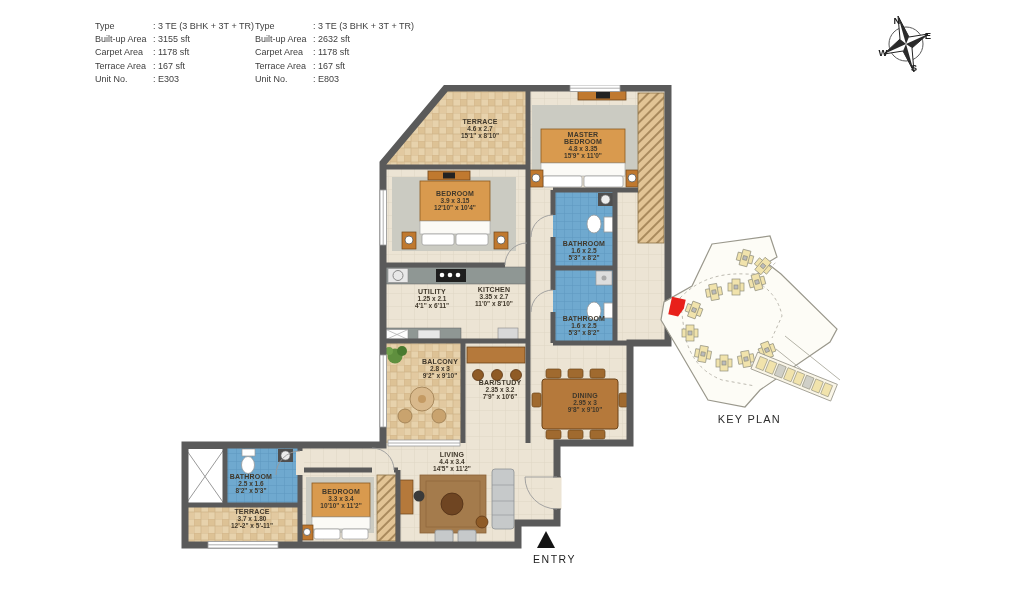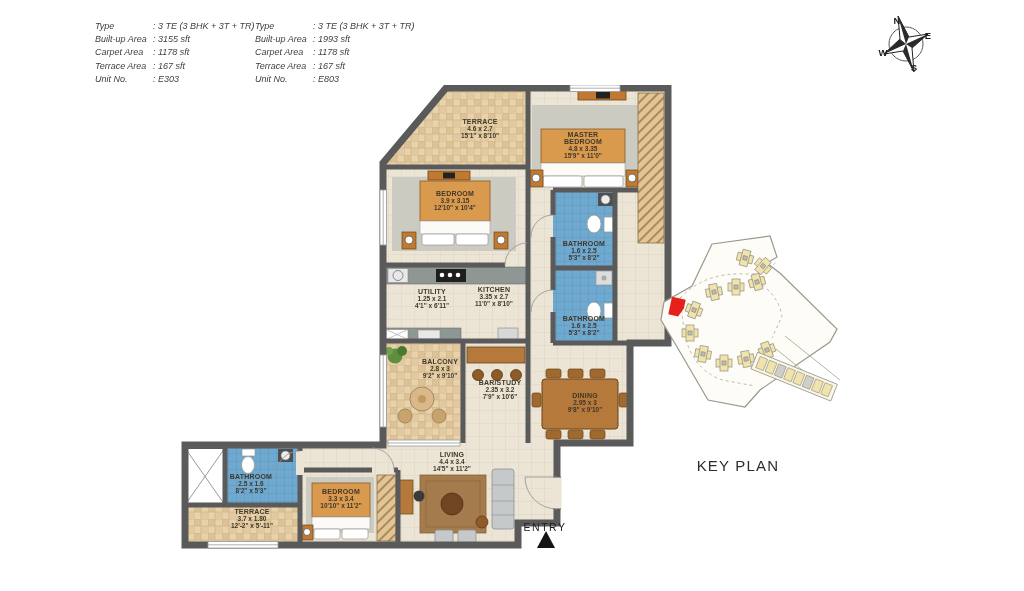--- a/index.html
+++ b/index.html
@@ -1,36 +1,36 @@
 <!DOCTYPE html>
 <html><head>
 <meta charset="utf-8">
 <style>
   html,body{margin:0;padding:0;}
   body{width:1024px;height:591px;position:relative;background:#ffffff;overflow:hidden;
        font-family:"Liberation Sans", sans-serif;}
   .abs{position:absolute;}
   
   .spec{position:absolute;font-size:9px;color:#3e3e3e;line-height:13.2px;}
-  .spec .row{display:flex;font-style:italic;}
+  .spec .row{display:flex;}
   .spec .lab{width:58px;}
   .spec .val{white-space:nowrap;}
   
   .rlabel{position:absolute;text-align:center;color:#40382b;pointer-events:none;}
   .rlabel .rname{font-size:7px;font-weight:700;letter-spacing:.2px;}
   .rlabel .rdim{font-size:6.5px;font-weight:600;}
   
   .cletter{position:absolute;width:14px;text-align:center;font-size:9.5px;font-weight:700;color:#1d1d1d;}
   
-  .keyplan-title{position:absolute;left:695px;top:413px;width:86px;text-align:center;
-                 font-size:15px;letter-spacing:1.2px;color:#2e2e2e;margin-top:44px;}
+  .keyplan-title{position:absolute;left:695px;top:413px;width:86px;text-align:right;
+                 font-size:11px;letter-spacing:1.2px;color:#2e2e2e;}
   .entry-arrow{position:absolute;left:537px;top:531px;width:0;height:0;
                border-left:9px solid transparent;border-right:9px solid transparent;
                border-bottom:17px solid #141414;}
-  .entry-label{position:absolute;left:514px;top:521px;width:62px;text-align:center;
+  .entry-label{position:absolute;left:514px;top:553px;width:62px;text-align:right;
                font-size:10.5px;letter-spacing:1.5px;color:#1d1d1d;}
 </style>
 </head>
 <body>
 
 <div class="spec" style="left:95px;top:20px;">
   <div class="row">
       <span class="lab">Type</span>
       <span class="val">: 3 TE (3 BHK + 3T + TR)</span>
     </div>
@@ -51,21 +51,21 @@
       <span class="val">: E303</span>
     </div>
 </div>
 <div class="spec" style="left:255px;top:20px;">
   <div class="row">
       <span class="lab">Type</span>
       <span class="val">: 3 TE (3 BHK + 3T + TR)</span>
     </div>
   <div class="row">
       <span class="lab">Built-up Area</span>
-      <span class="val">: 1993 sft</span>
+      <span class="val">: 2632 sft</span>
     </div>
   <div class="row">
       <span class="lab">Carpet Area</span>
       <span class="val">: 1178 sft</span>
     </div>
   <div class="row">
       <span class="lab">Terrace Area</span>
       <span class="val">: 167 sft</span>
     </div>
   <div class="row">

